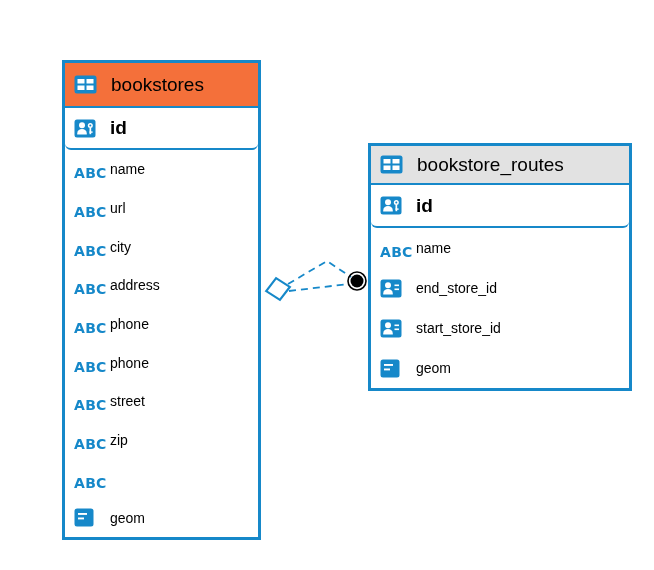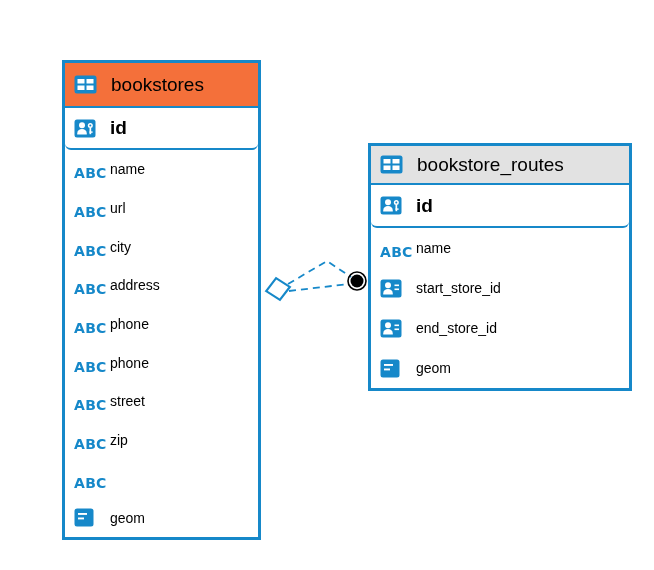--- a/index.html
+++ b/index.html
@@ -193,33 +193,33 @@
     <div class="row f-row">
       <span class="icon">
         <svg width="22" height="19" viewBox="0 0 22 19">
           <rect x="0.5" y="0.5" width="21" height="18" rx="2.5" fill="#1688c9"></rect>
           <circle cx="8" cy="6.2" r="3" fill="#fff"></circle>
           <path d="M3.2 15.5 v-1.1 c0-2.6 2.1-4.3 4.8-4.3 s4.8 1.7 4.8 4.3 v1.1 z" fill="#fff"></path>
           <rect x="14.5" y="5.5" width="4.5" height="1.6" fill="#fff"></rect>
           <rect x="14.5" y="9.5" width="4.5" height="1.6" fill="#fff"></rect>
         </svg>
       </span>
-      <span class="f-label">start_store_id</span>
+      <span class="f-label">end_store_id</span>
     </div>
     <div class="row f-row">
       <span class="icon">
         <svg width="22" height="19" viewBox="0 0 22 19">
           <rect x="0.5" y="0.5" width="21" height="18" rx="2.5" fill="#1688c9"></rect>
           <circle cx="8" cy="6.2" r="3" fill="#fff"></circle>
           <path d="M3.2 15.5 v-1.1 c0-2.6 2.1-4.3 4.8-4.3 s4.8 1.7 4.8 4.3 v1.1 z" fill="#fff"></path>
           <rect x="14.5" y="5.5" width="4.5" height="1.6" fill="#fff"></rect>
           <rect x="14.5" y="9.5" width="4.5" height="1.6" fill="#fff"></rect>
         </svg>
       </span>
-      <span class="f-label">end_store_id</span>
+      <span class="f-label">start_store_id</span>
     </div>
     <div class="row f-row">
       <span class="icon">
         <svg width="20" height="19" viewBox="0 0 20 19">
           <rect x="0.5" y="0.5" width="19" height="18" rx="2.5" fill="#1688c9"></rect>
           <rect x="4" y="5" width="9" height="1.9" fill="#fff"></rect>
           <rect x="4" y="9.5" width="6" height="1.9" fill="#fff"></rect>
         </svg>
       </span>
       <span class="f-label">geom</span>

